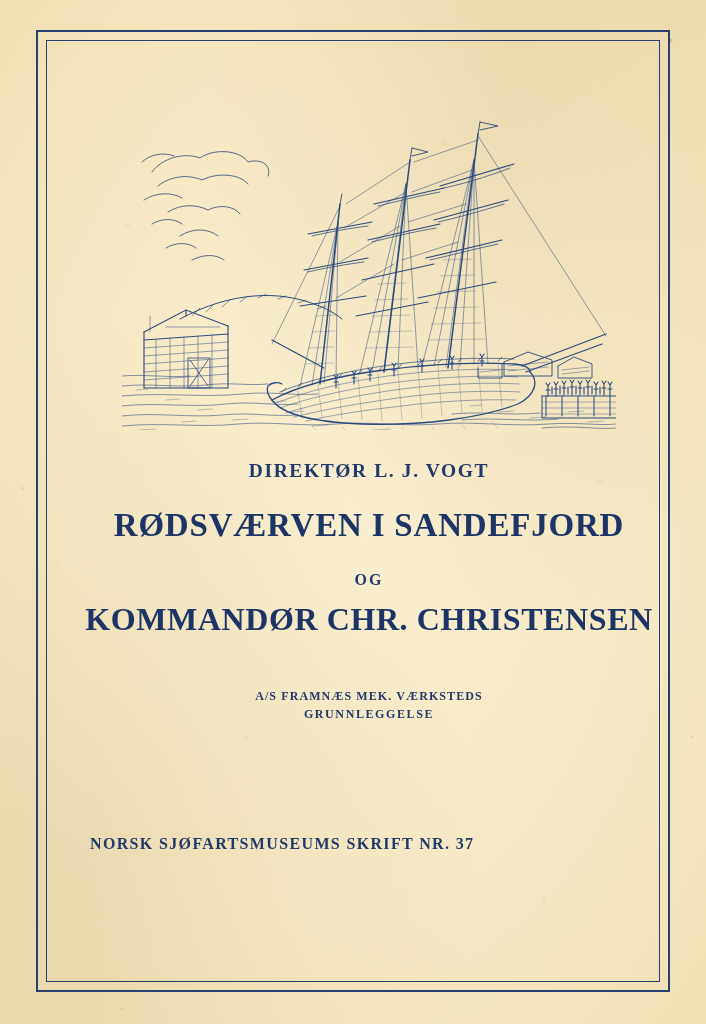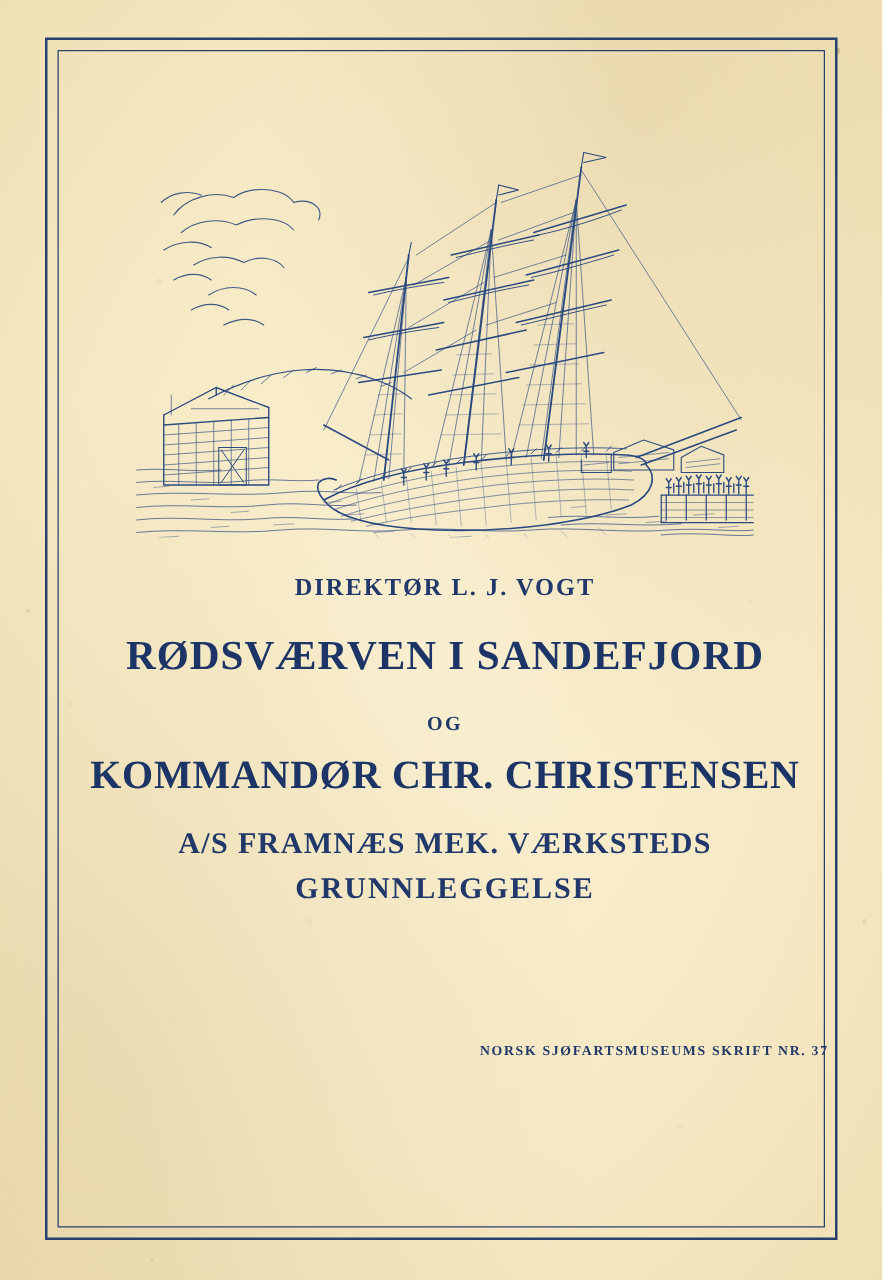--- a/index.html
+++ b/index.html
@@ -62,21 +62,21 @@
     top: 40px;
     width: 614px;
     height: 942px;
     border: 1px solid #27406e;
     box-sizing: border-box;
   }
 
   
   .content {
     position: absolute;
-    left: 49px;
+    left: 62px;
     top: 40px;
     width: 614px;
     height: 942px;
     box-sizing: border-box;
     color: #1f3a6b;
   }
 
   
   .illustration {
     position: absolute;
@@ -126,40 +126,40 @@
   }
   .subtitle {
     font-size: 32px;
     font-weight: 700;
     letter-spacing: 0.6px;
     color: #1d3566;
     margin: 0;
     line-height: 1.08;
   }
   .occasion {
-    margin-top: 20px;
-    font-size: 24px;
+    margin-top: 50px;
+    font-size: 12px;
     font-weight: 700;
     letter-spacing: 1.1px;
     color: #20386a;
     line-height: 1.5;
   }
   .occasion .line2 {
     display: block;
     letter-spacing: 1.6px;
   }
 
   
   .series {
     position: absolute;
     left: 0;
     right: 0;
     top: 795px;
-    text-align: right;
-    font-size: 11px;
+    text-align: left;
+    font-size: 16px;
     font-weight: 700;
     letter-spacing: 1.35px;
     color: #22396b;
     margin-left: 28px;
   }
 </style>
 </head>
 <body>
 
 <div class="page">

